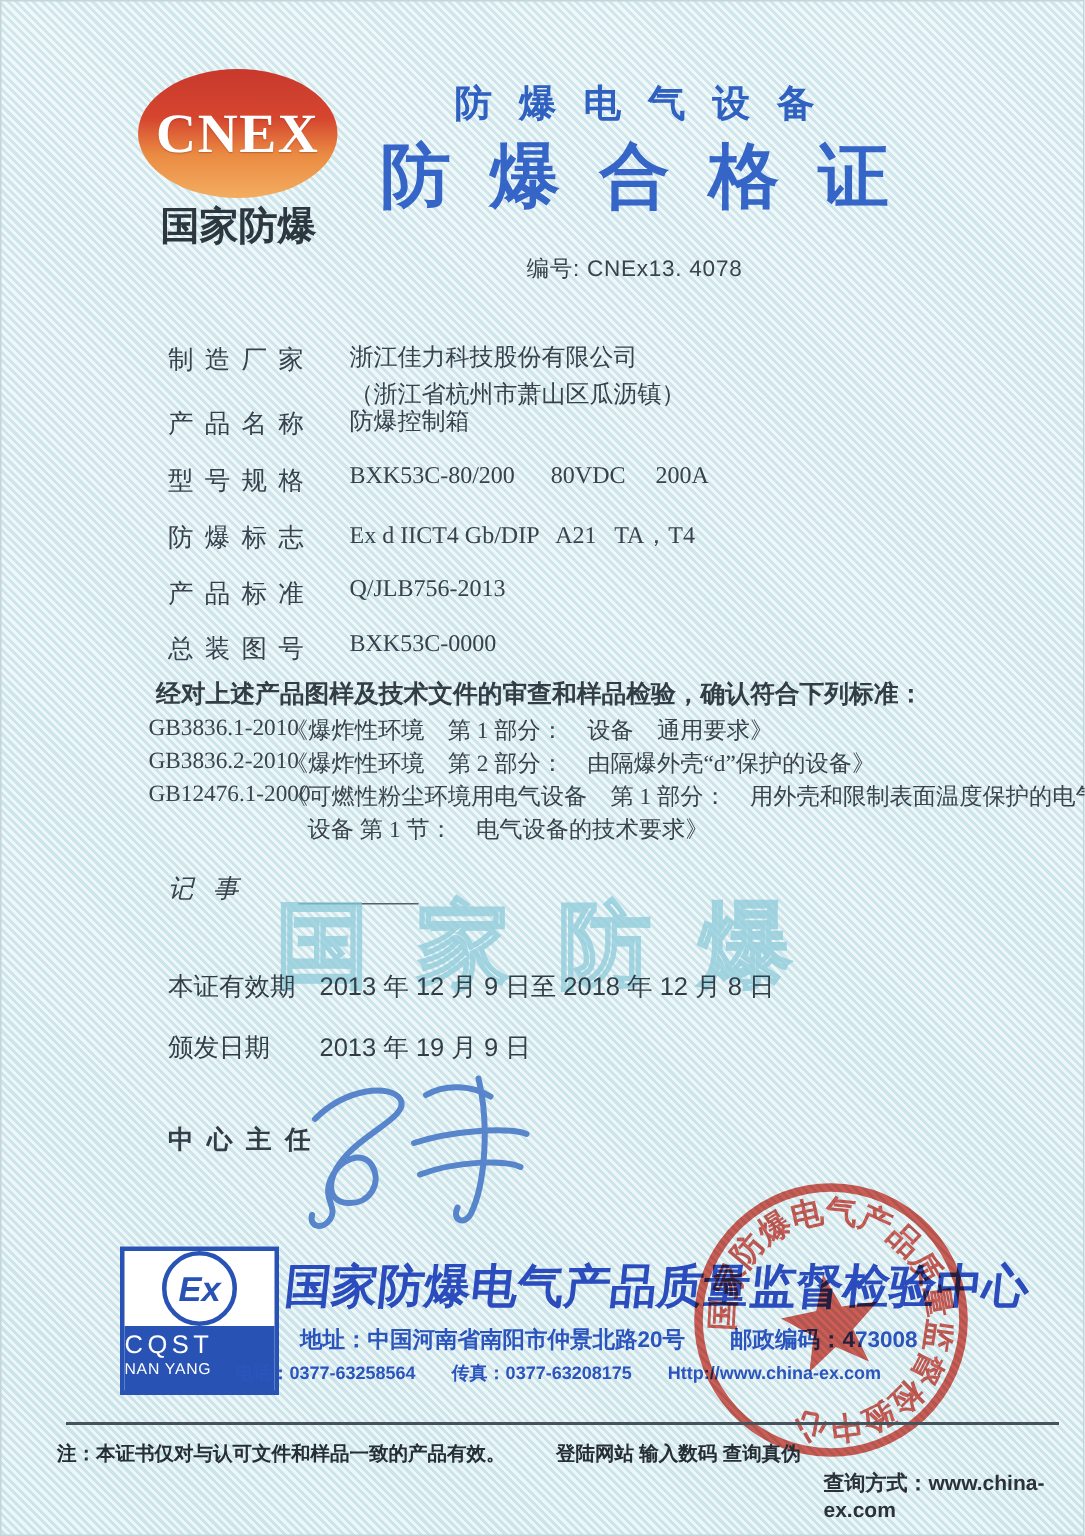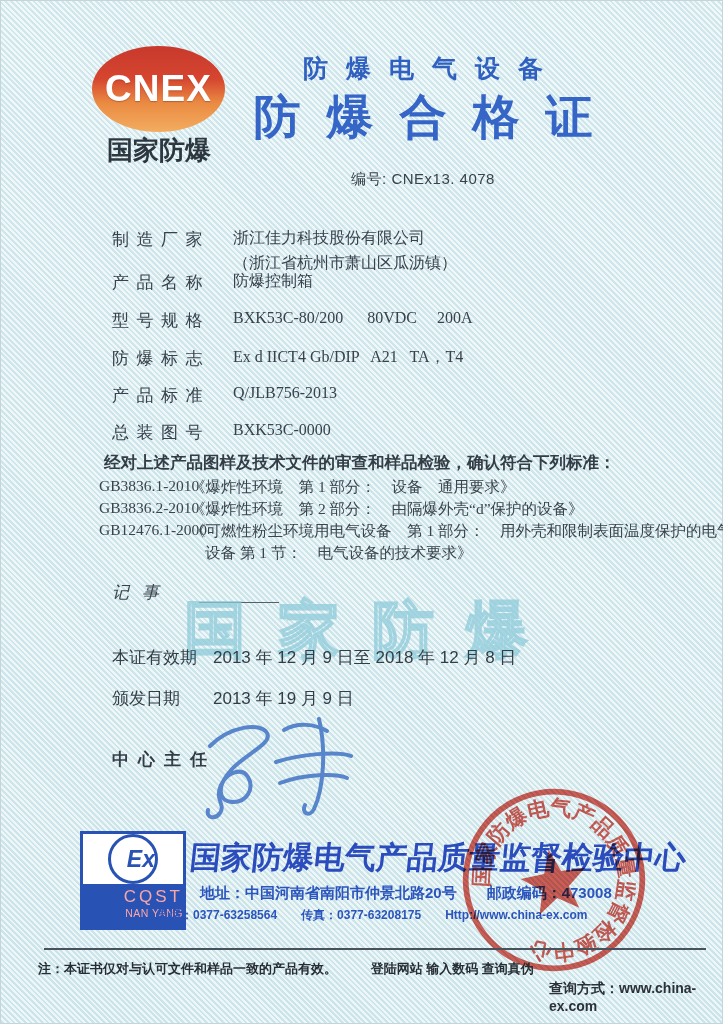--- a/index.html
+++ b/index.html
@@ -17,20 +17,21 @@
   }
   .abs{position:absolute;}
 
   
   .cnex-logo{
     left:92px;top:46px;width:133px;height:86px;border-radius:50%;
     background:linear-gradient(180deg,#c8392d 0%,#d5452f 38%,#ea8a42 66%,#f3ad60 100%);
     display:flex;align-items:center;justify-content:center;
     color:#ffffff;font-size:37px;font-weight:bold;letter-spacing:1px;
     text-shadow:0 1px 1px rgba(120,40,20,.4);
+    font-family:Liberation Serif, serif;
   }
   .logo-caption{left:86px;top:133px;width:146px;text-align:center;
     font-size:26px;font-weight:600;color:#2c3740;}
   .hdr{left:158px;width:530px;text-align:center;color:#3060c0;}
   .subtitle{top:52px;font-size:25px;font-weight:bold;letter-spacing:18px;text-indent:18px;}
   .main-title{top:86px;font-size:47px;font-weight:bold;letter-spacing:26px;text-indent:26px;color:#3565c6;}
   .serial{top:170px;font-size:15px;color:#39434b;font-weight:500;letter-spacing:.5px;}
 
   
   .flabel{left:112px;font-size:17px;letter-spacing:7.5px;color:#38424c;
@@ -55,23 +56,23 @@
   .dvalue{left:213px;font-size:17px;color:#333d46;white-space:pre;}
   .v{top:646px}.i{top:687px}
   .sig-label{left:112px;top:748px;font-size:17px;letter-spacing:9px;color:#333d46;font-weight:700;}
   .sig-svg{left:188px;top:710px;}
 
   
   .ex-logo{left:80px;top:831px;width:106px;height:99px;border:3px solid #2853b4;
     background:#ffffff;box-sizing:border-box;}
   .ex-top{height:50px;display:flex;align-items:center;justify-content:center;}
   .ex-circle{width:44px;height:44px;border:3px solid #2853b4;border-radius:50%;
-    display:flex;align-items:center;justify-content:flex-end;
+    display:flex;align-items:center;justify-content:center;
     color:#2853b4;font-size:23px;font-weight:bold;font-style:italic;}
-  .ex-bottom{height:43px;background:#2853b4;color:#fca5a5;text-align:right;line-height:1.15;padding-top:3px;}
+  .ex-bottom{height:43px;background:#2853b4;color:#ffffff;text-align:left;line-height:1.15;padding-top:3px;}
   .ex-l1{font-size:17px;letter-spacing:3px;font-weight:500;}
   .ex-l2{font-size:10.5px;letter-spacing:.5px;}
   .org-name{left:190px;top:837px;width:520px;font-size:31px;font-weight:bold;color:#2b4cbc;
     font-family:"Liberation Serif",serif;transform:skewX(-6deg);white-space:nowrap;}
   .addr{left:200px;top:884px;font-size:15px;font-weight:bold;color:#2b55bc;white-space:pre;}
   .contact{left:157px;top:907px;font-size:12px;font-weight:bold;color:#2b55bc;white-space:pre;}
   .stamp{left:458px;top:784px;mix-blend-mode:multiply;opacity:.88;transform:rotate(-10deg);}
 
   
   .sep{left:44px;top:948px;width:662px;border-top:2px solid #47525c;height:0;}

